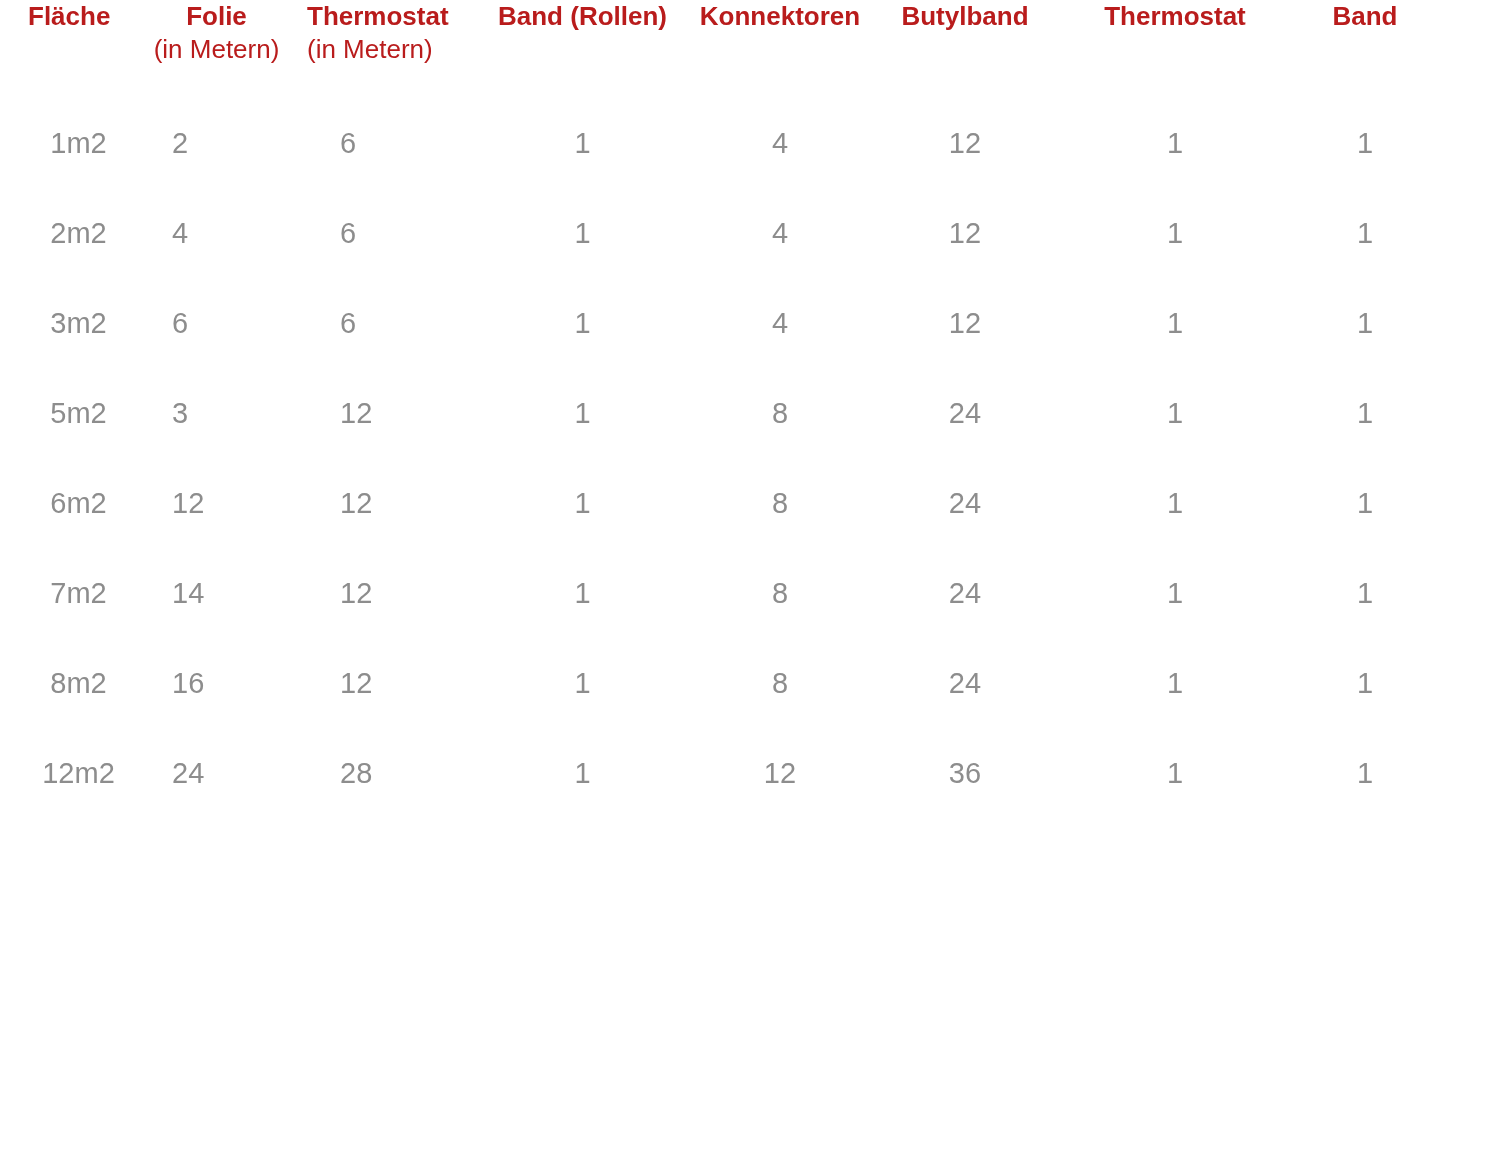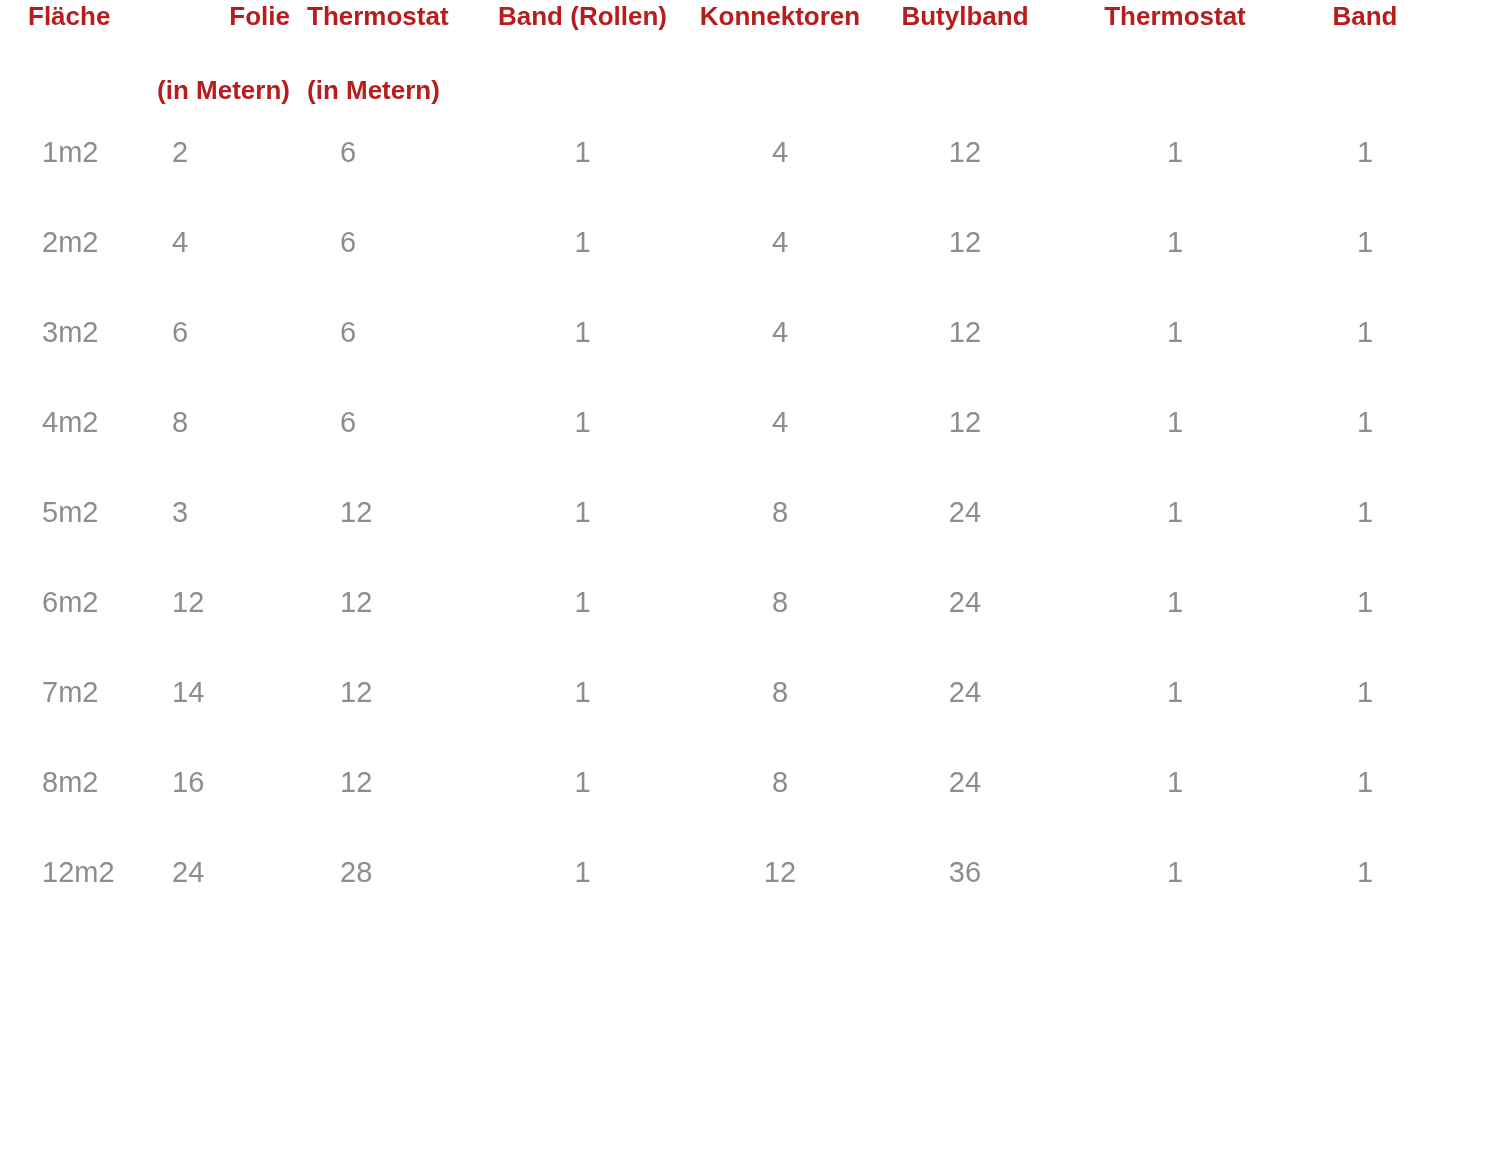--- a/index.html
+++ b/index.html
@@ -44,35 +44,35 @@
     height: 98px;
     vertical-align: top;
     padding-top: 14px;
     font-weight: 700;
     font-size: 26px;
     line-height: 1.28;
     color: #b91c1c;
     white-space: nowrap;
   }
   thead th.c1 { text-align: left; padding-left: 28px; }
-  thead th.c2 { text-align: right; padding-left: 28px; }
+  thead th.c2 { text-align: center; padding-left: 28px; }
   thead th.c3 { text-align: left; padding-left: 17px; }
   thead th.c4, thead th.c5, thead th.c6, thead th.c7, thead th.c8 { text-align: center; }
-  thead th .sublabel { display: block; font-weight: 700; margin-top: 41px; }
+  thead th .sublabel { display: block; font-weight: 400; }
 
   
   tbody td {
     height: 90px;
     vertical-align: middle;
     font-size: 29px;
     font-weight: 400;
     color: #8d8d8d;
     white-space: nowrap;
   }
-  tbody td.c1 { text-align: left; padding-left: 42px; }
+  tbody td.c1 { text-align: center; padding-left: 42px; }
   tbody td.c2 { text-align: left; padding-left: 57px; }
   tbody td.c3 { text-align: left; padding-left: 50px; }
   tbody td.c4, tbody td.c5, tbody td.c6, tbody td.c7, tbody td.c8 { text-align: center; }
 </style>
 </head>
 <body>
 
 <div class="table-wrap">
   <table class="materials">
     <colgroup>
@@ -122,30 +122,20 @@
           <td class="c1">3m2</td>
           <td class="c2">6</td>
           <td class="c3">6</td>
           <td class="c4">1</td>
           <td class="c5">4</td>
           <td class="c6">12</td>
           <td class="c7">1</td>
           <td class="c8">1</td>
         </tr>
         <tr>
-          <td class="c1">4m2</td>
-          <td class="c2">8</td>
-          <td class="c3">6</td>
-          <td class="c4">1</td>
-          <td class="c5">4</td>
-          <td class="c6">12</td>
-          <td class="c7">1</td>
-          <td class="c8">1</td>
-        </tr>
-        <tr>
           <td class="c1">5m2</td>
           <td class="c2">3</td>
           <td class="c3">12</td>
           <td class="c4">1</td>
           <td class="c5">8</td>
           <td class="c6">24</td>
           <td class="c7">1</td>
           <td class="c8">1</td>
         </tr>
         <tr>

